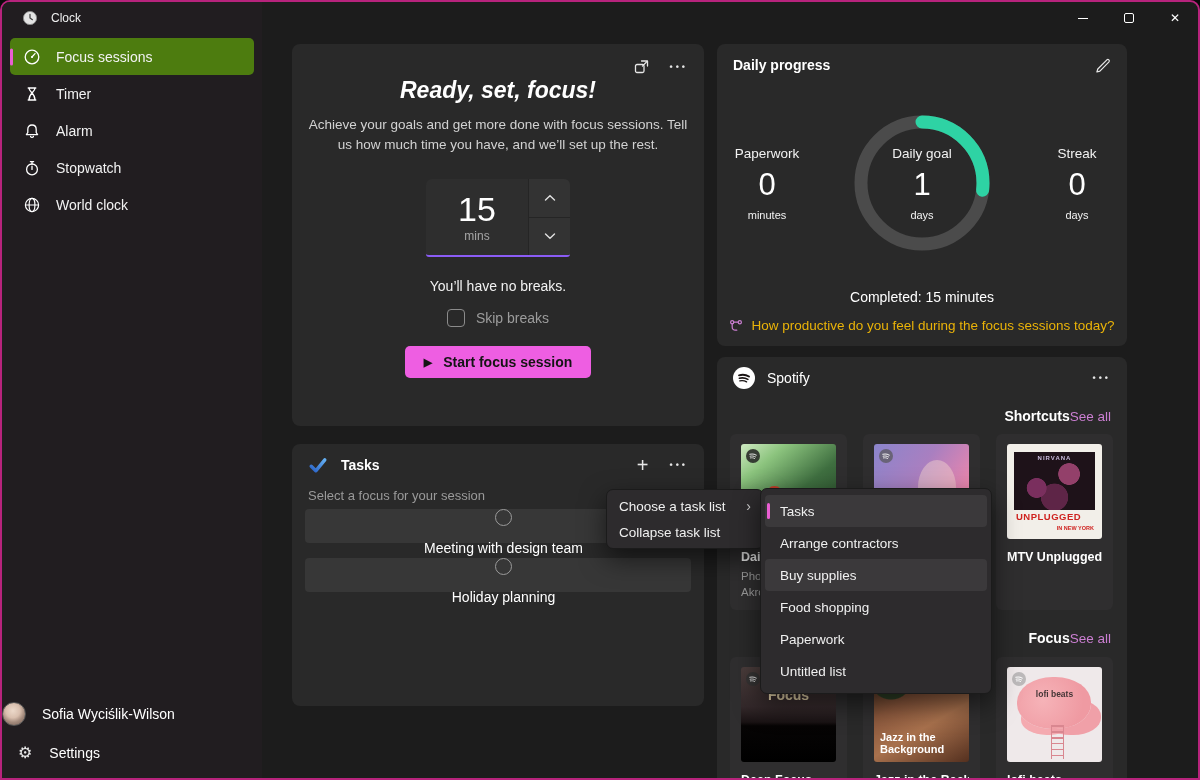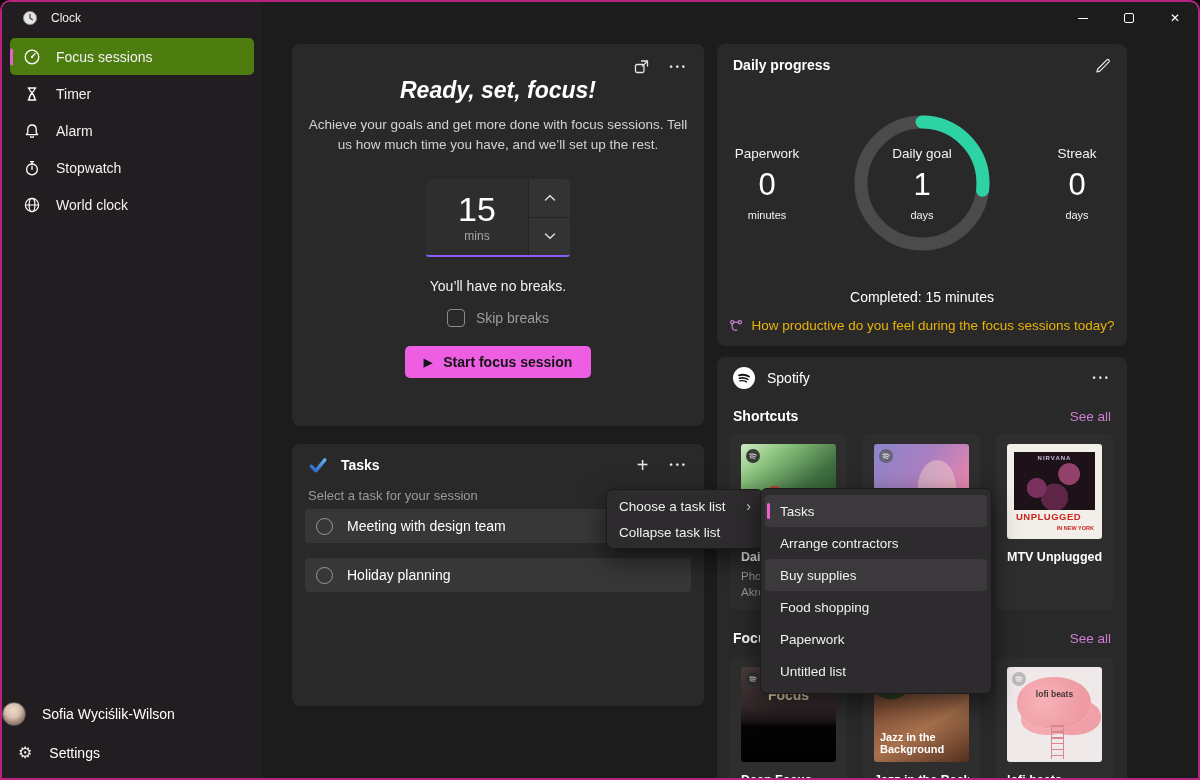--- a/index.html
+++ b/index.html
@@ -51,21 +51,21 @@
   .start-btn{ margin-top:19px; display:inline-flex; align-items:center; gap:11px; background:#ee5ee2; color:#141414; border-radius:5px; padding:8px 19px; font-size:14px; font-weight:600; cursor:default;}
   .play-glyph{ font-size:11px; color:#141414;}
 
   
   #tasks-card{ left:290px; top:442px; width:412px; height:262px;}
   .tc-header{ position:absolute; top:11px; left:16px; right:16px; display:flex; align-items:center; gap:13px;}
   .tc-title{ font-weight:700; font-size:14px;}
   .tc-actions{ margin-left:auto; display:flex; gap:21px; align-items:center;}
   .add-glyph{ font-size:20px; font-weight:300; color:#e6e6e6; line-height:1;}
   .tc-sub{ position:absolute; top:44px; left:16px; color:#9a9a9a; font-size:13px;}
-  .task-row{ position:absolute; left:13px; right:13px; height:34px; background:#373737; border-radius:4px; display:flex; align-items:center; gap:14px; padding-left:11px; font-size:14px;}
+  .task-row{ position:absolute; left:13px; right:13px; height:34px; background:#373737; border-radius:4px; display:flex; align-items:center; gap:14px; padding-left:11px; font-size:14px;flex-direction:column;}
   .task-row.r1{ top:65px;} .task-row.r2{ top:114px;}
   .radio{ width:17px; height:17px; border-radius:50%; border:1.5px solid #9b9b9b; flex:0 0 17px;}
 
   
   #progress-card{ left:715px; top:42px; width:410px; height:302px;}
   .pc-title{ position:absolute; top:13px; left:16px; font-weight:700; font-size:14px;}
   .pencil-btn{ position:absolute; top:13px; right:16px;}
   .ring-wrap{ position:absolute; left:130px; top:64px; width:150px; height:150px;}
   .stat{ position:absolute; top:102px; width:100px; text-align:center;}
   .stat.s0{ left:0px;} .stat.s1{ left:155px;} .stat.s2{ left:310px;}
@@ -73,21 +73,21 @@
   .stat-value{ font-size:31px; font-weight:400; margin-top:8px; line-height:1;}
   .stat-unit{ font-size:11px; margin-top:9px; color:#f2f2f2;}
   .pc-completed{ position:absolute; top:245px; left:0; right:0; text-align:center; font-size:14px;}
   .pc-link{ position:absolute; top:274px; left:0; right:0; display:flex; justify-content:center; align-items:center; gap:8px; color:#eab308; font-size:13.5px;}
 
   
   #spotify-card{ left:715px; top:355px; width:410px; height:440px;}
   .sp-header{ position:absolute; top:10px; left:16px; right:16px; display:flex; align-items:center; gap:12px;}
   .sp-name{ font-weight:400; font-size:14px;}
   .sp-more{ margin-left:auto;}
-  .sec-header{ position:absolute; left:16px; right:16px; display:flex; justify-content:space-between; align-items:center; font-weight:700; font-size:14px;}
+  .sec-header{ position:absolute; left:16px; right:16px; display:flex; justify-content:flex-end; align-items:center; font-weight:700; font-size:14px;}
   .sec-header.h1{ top:51px;} .sec-header.h2{ top:273px;}
   .see-all{ color:#cb7fd2; font-weight:400; font-size:13.5px;}
   .tiles{ position:absolute; left:13px; display:flex; gap:16px;}
   .tiles.row1{ top:77px;} .tiles.row2{ top:300px;}
   .tile{ width:117px; height:176px; background:#2f2e2f; border-radius:6px; padding:10px 11px; }
   .art{ position:relative; width:95px; height:95px; border-radius:3px; overflow:hidden;}
   .tile-label{ margin-top:10px; font-weight:700; font-size:12.5px; line-height:1.3; white-space:nowrap; overflow:hidden;}
   .tile-sub{ color:#9a9a9a; font-size:11.5px; margin-top:4px; line-height:1.35;}
   .badge{ position:absolute; top:5px; left:5px; width:14px; height:14px;}
 
@@ -279,21 +279,21 @@
             </defs>
             <path d="M3.2 11.2l4.6 4.6L16.8 4.8" stroke="url(#tdg)" stroke-width="3.4" stroke-linecap="round" stroke-linejoin="round"></path>
           </svg>
       </span>
       <span class="tc-title">Tasks</span>
       <span class="tc-actions">
         <span class="add-glyph">+</span>
         <span class="more-glyph">•••</span>
       </span>
     </div>
-    <div class="tc-sub">Select a task for your session</div>
+    <div class="tc-sub">Select a focus for your session</div>
     <div class="task-row r1">
       <span class="radio"></span>
       <span>Meeting with design team</span>
     </div>
     <div class="task-row r2">
       <span class="radio"></span>
       <span>Holiday planning</span>
     </div>
   </div>
 

